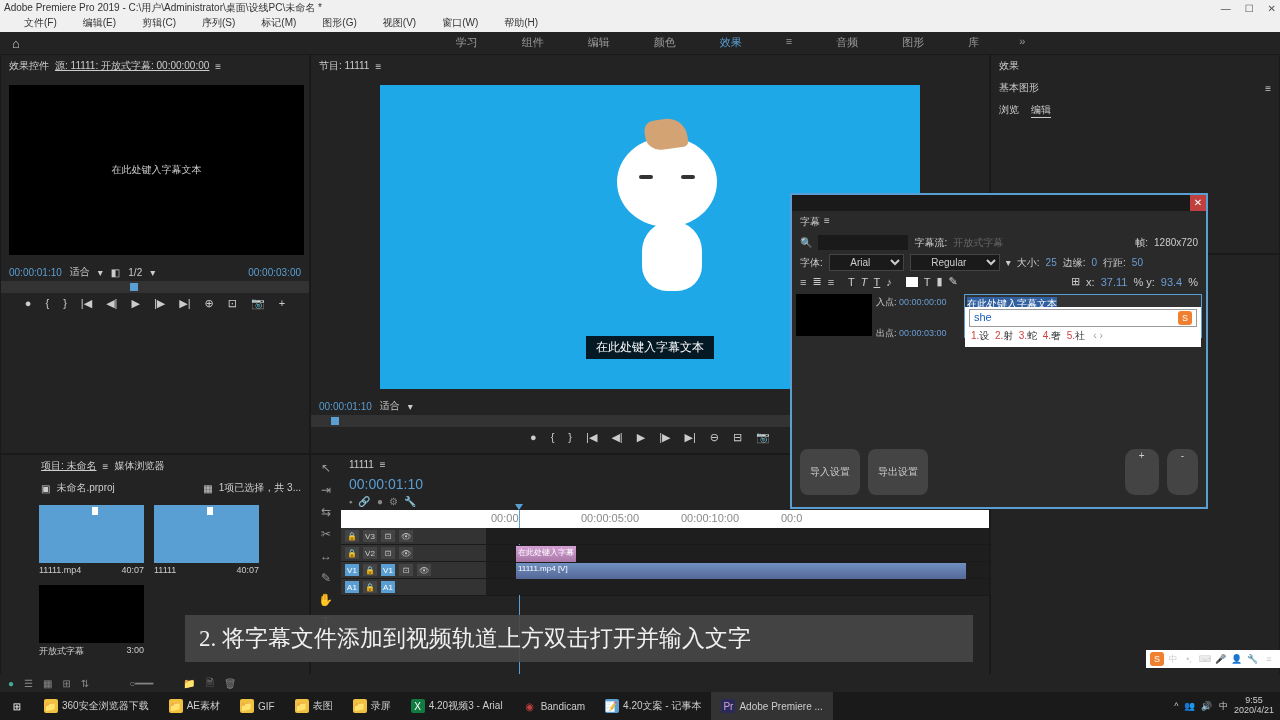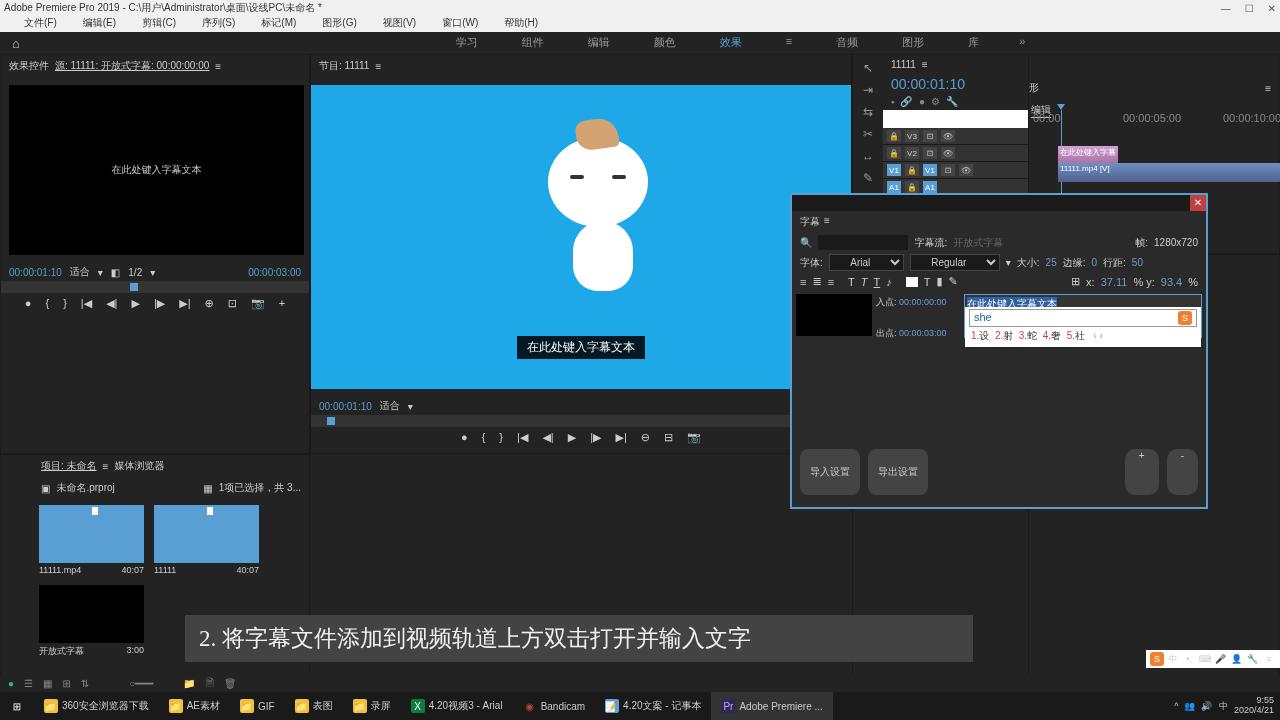--- a/index.html
+++ b/index.html
@@ -14,21 +14,21 @@
 .workspace-tabs span { padding: 4px 14px; color: #999; font-size: 11px; }
 .workspace-tabs .active { color: #5a9fd4; border-bottom: 2px solid #5a9fd4; }
 .workspace-tabs .more { padding: 4px 10px; }
 .main { display: flex; height: 630px; }
 .panel { background: #232323; border: 1px solid #1a1a1a; }
 .panel-header { padding: 4px 8px; color: #ccc; font-size: 10px; display: flex; align-items: center; gap: 6px; }
 .left-col { width: 310px; display: flex; flex-direction: column; }
 .source-panel { height: 400px; }
 .source-video { background: #000; width: 295px; height: 170px; margin: 8px; display: flex; align-items: center; justify-content: center; font-size: 10px; color: #ccc; position: relative; }
 .project-panel { flex: 1; padding-left: 32px; }
-.center-col { width: 680px; display: flex; }
+.center-col { width: 680px; display: flex; flex-direction: column; }
 .program-panel { height: 400px; }
 .program-video { background: #1ea8e8; width: 540px; height: 304px; margin: 8px auto; position: relative; }
 .character { position: absolute; left: 237px; top: 52px; width: 110px; height: 165px; }
 .char-head { width: 100px; height: 90px; background: #fff; border-radius: 50%; position: relative; }
 .char-hair { position: absolute; top: -18px; left: 28px; width: 42px; height: 30px; background: #d4a373; border-radius: 10px 20px 5px 15px; transform: rotate(-8deg); }
 .char-eye { position: absolute; width: 14px; height: 4px; background: #333; border-radius: 2px; top: 38px; }
 .char-eye.l { left: 22px; } .char-eye.r { right: 22px; }
 .char-body { width: 60px; height: 70px; background: #fff; border-radius: 30px 30px 25px 25px; margin: -6px auto 0; }
 .subtitle-box { position: absolute; bottom: 30px; left: 50%; transform: translateX(-50%); background: rgba(0,0,0,0.85); color: #fff; padding: 3px 10px; font-size: 12px; }
 .timecode-row { display: flex; align-items: center; padding: 2px 8px; font-size: 10px; gap: 8px; }
@@ -91,21 +91,21 @@
 .proj-header { padding: 4px 8px; display: flex; align-items: center; gap: 6px; font-size: 10px; }
 .instruction-overlay { position: absolute; left: 185px; bottom: 58px; width: 788px; background: rgba(70,70,70,0.92); color: #f0f0f0; font-size: 23px; padding: 8px 14px; font-family: SimSun, serif; z-index: 50; }
 .ime-indicator { position: absolute; right: 0; bottom: 52px; background: #fff; padding: 2px 4px; display: flex; gap: 2px; z-index: 60; }
 .ime-indicator span { width: 14px; height: 14px; font-size: 9px; display: inline-flex; align-items: center; justify-content: center; }
 .ime-indicator .s { background: #f08030; color: #fff; border-radius: 3px; }
 .taskbar { position: absolute; bottom: 0; left: 0; right: 0; height: 28px; background: #1a1a1a; display: flex; align-items: center; }
 .task-item { display: flex; align-items: center; gap: 4px; padding: 0 10px; height: 100%; font-size: 10px; color: #ccc; }
 .task-item.active { background: #333; }
 .task-icon { width: 14px; height: 14px; display: inline-flex; align-items: center; justify-content: center; font-size: 10px; border-radius: 2px; }
 .tray { margin-left: auto; display: flex; align-items: center; gap: 6px; padding: 0 6px; font-size: 9px; color: #ccc; }
-.tray-time { text-align: right; line-height: 1.1; }
+.tray-time { text-align: center; line-height: 1.1; }
 .bottom-toolbar { position: absolute; bottom: 28px; left: 0; right: 0; height: 18px; background: #232323; display: flex; align-items: center; gap: 10px; padding: 0 8px; }
 .bottom-toolbar span { color: #888; font-size: 10px; }
 .eg-panel { font-size: 10px; padding: 4px 8px; }
 </style>
 </head>
 <body>
 
 <div class="titlebar">
   <span>Adobe Premiere Pro 2019 - C:\用户\Administrator\桌面\设线PC\未命名 *</span>
   <div class="titlebar-controls">

